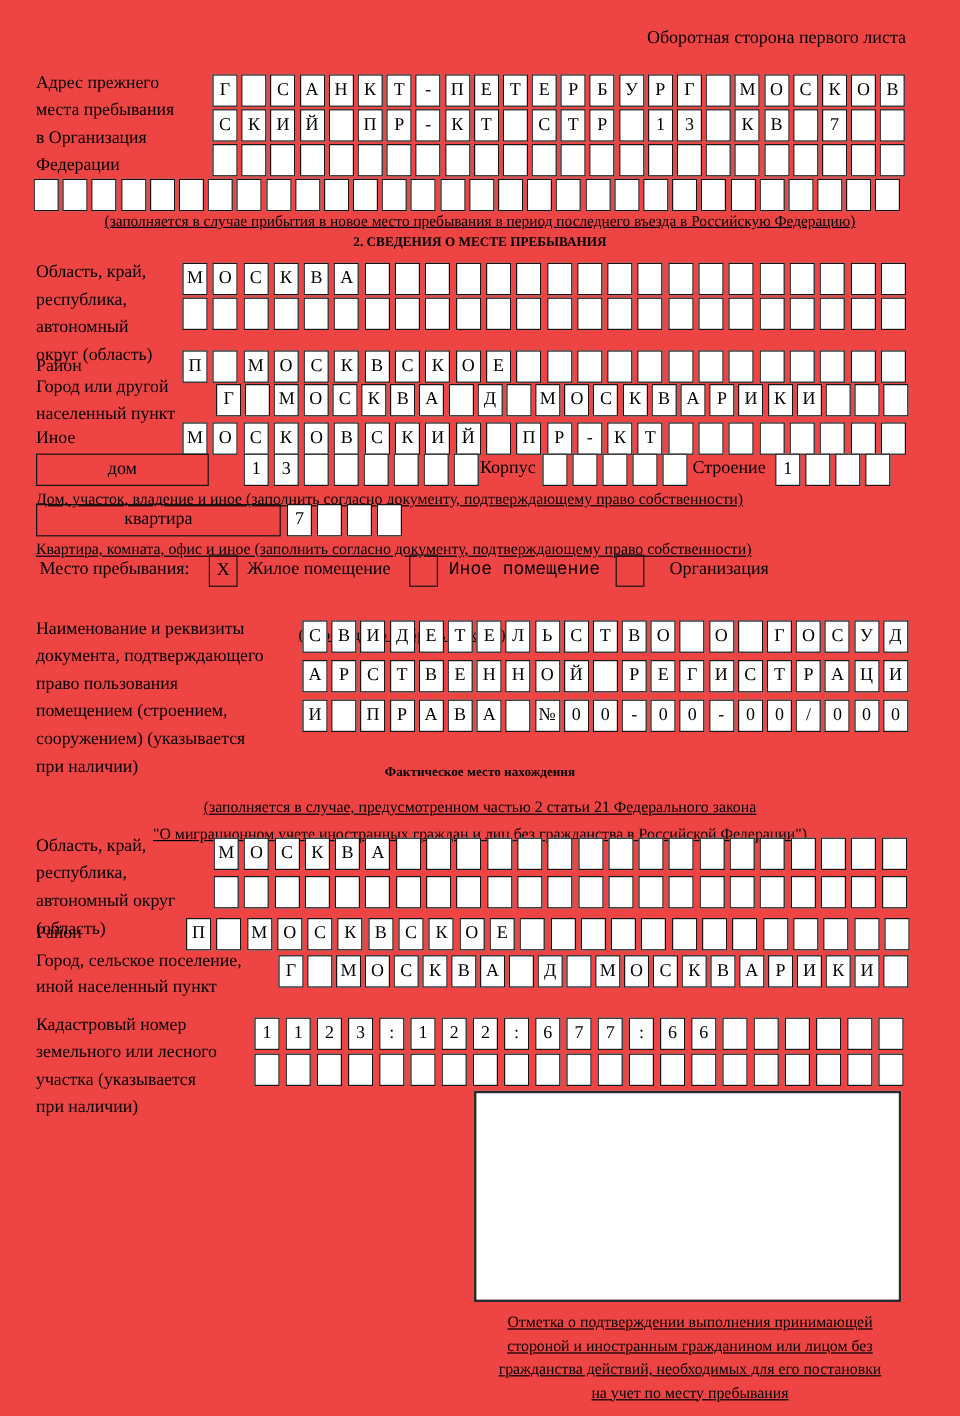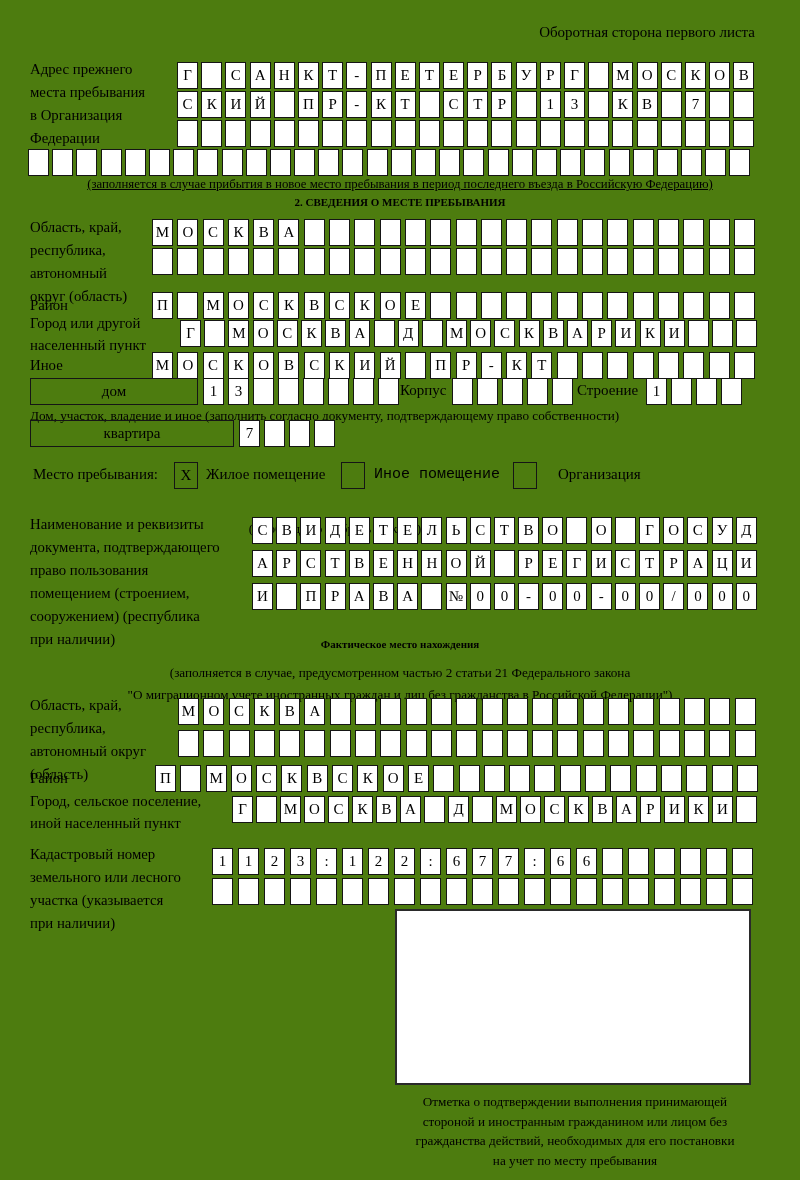--- a/index.html
+++ b/index.html
@@ -1,28 +1,28 @@
 <!DOCTYPE html>
 <html><head>
 <meta charset="utf-8">
 <style>
   html,body{margin:0;padding:0;background:#fff;}
-  .page{position:relative;width:800px;height:1180px;background:#4d7c0f;color:#000;
+  .page{position:relative;width:800px;height:1180px;background:#ef4444;color:#000;
         font-family:"Liberation Serif",serif;overflow:hidden;}
   .abs{position:absolute;}
   .cells{display:flex;}
   .cell{width:21px;height:27px;border:1.6px solid #151515;box-sizing:border-box;
         display:flex;align-items:center;justify-content:center;font-size:15px;
         flex:0 0 auto;background:#fff;line-height:1;}
   .g3{gap:3px}.g32{gap:3.2px}.g4{gap:4px}.g43{gap:4.3px}.g5{gap:5px}
   .lbl{font-size:14.8px;line-height:23px;}
   .lbl2{font-size:14.8px;line-height:22px;}
   .txt{font-size:15px;}
   .note{font-size:12.8px;text-align:center;text-decoration:underline;}
-  .capt{font-size:13.2px;}
+  .capt{font-size:13.2px;text-decoration:underline;}
   .title{font-weight:bold;font-size:11px;text-align:center;}
   .center{text-align:center;}
   .labelbox{border:1.6px solid #151515;height:27px;box-sizing:border-box;
             display:flex;align-items:center;justify-content:center;font-size:15px;}
   .cbox{width:24px;height:27px;border:1.6px solid #151515;box-sizing:border-box;
         display:flex;align-items:center;justify-content:center;font-size:15px;}
   .stampbox{border:2px solid #2a2a2a;box-sizing:border-box;background:#fff;}
 </style>
 </head>
 <body>
@@ -290,21 +290,21 @@
       <span class="cell"></span>
       <span class="cell"></span>
       <span class="cell"></span>
       <span class="cell"></span>
       <span class="cell"></span>
       <span class="cell"></span>
       <span class="cell"></span>
       <span class="cell"></span>
     </div>
 
-  <div class="abs labelbox" style="left:30px;top:378px;width:168px;">дом</div>
+  <div class="abs labelbox" style="left:30px;top:378px;width:144px;">дом</div>
   <div class="abs cells g4" style="left:203px;top:378px;">
       <span class="cell">1</span>
       <span class="cell">3</span>
       <span class="cell"></span>
       <span class="cell"></span>
       <span class="cell"></span>
       <span class="cell"></span>
       <span class="cell"></span>
       <span class="cell"></span>
     </div>
@@ -325,36 +325,37 @@
     </div>
   <div class="abs capt" style="left:30px;top:408px;width:740px;">Дом, участок, владение и иное (заполнить согласно документу, подтверждающему право собственности)</div>
 
   <div class="abs labelbox" style="left:30px;top:420px;width:204px;">квартира</div>
   <div class="abs cells g4" style="left:239px;top:420px;">
       <span class="cell">7</span>
       <span class="cell"></span>
       <span class="cell"></span>
       <span class="cell"></span>
     </div>
+  <div class="abs capt" style="left:30px;top:450px;width:740px;">Квартира, комната, офис и иное (заполнить согласно документу, подтверждающему право собственности)</div>
 
   <div class="abs txt" style="left:33px;top:466px;">Место пребывания:</div>
   <div class="abs cbox" style="left:174px;top:462px;">X</div>
   <div class="abs txt" style="left:206px;top:466px;">Жилое помещение</div>
   <div class="abs cbox" style="left:341px;top:462px;"></div>
   <div class="abs txt" style="left:374px;top:466px;font-family:Liberation Mono, monospace;">Иное помещение</div>
   <div class="abs cbox" style="left:513px;top:462px;"></div>
   <div class="abs txt" style="left:558px;top:466px;">Организация</div>
   <div class="abs capt center" style="left:160px;top:521px;width:350px;">(Необходимо выбрать нужное)</div>
 
   <div class="abs lbl" style="left:30px;top:513px;width:220px;">
       <div>Наименование и реквизиты</div>
       <div>документа, подтверждающего</div>
       <div>право пользования</div>
       <div>помещением (строением,</div>
-      <div>сооружением) (республика</div>
+      <div>сооружением) (указывается</div>
       <div>при наличии)</div>
     </div>
   <div class="abs cells g32" style="left:252px;top:517px;">
       <span class="cell">С</span>
       <span class="cell">В</span>
       <span class="cell">И</span>
       <span class="cell">Д</span>
       <span class="cell">Е</span>
       <span class="cell">Т</span>
       <span class="cell">Е</span>

